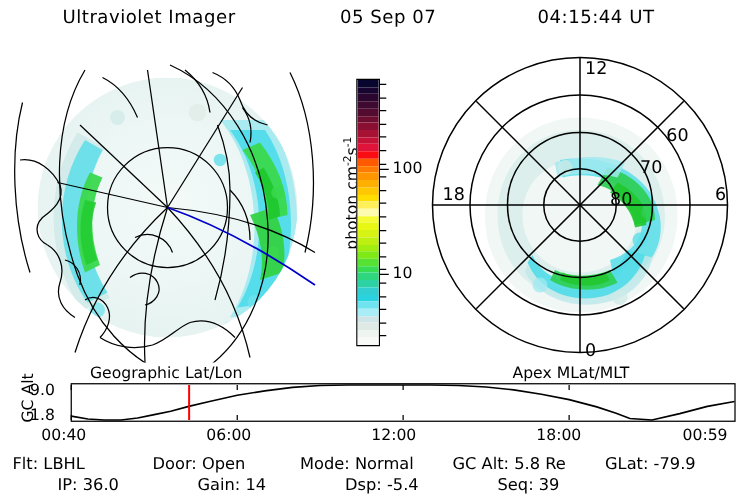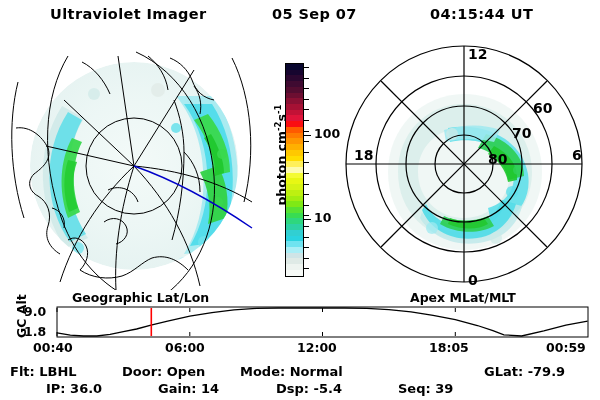--- a/index.html
+++ b/index.html
@@ -14,21 +14,20 @@
     position: relative;
     overflow: hidden;
     font-family: "DejaVu Sans", sans-serif;
     color: #000000;
   }
   #app {
     position: absolute;
     left: 0; top: 0;
     width: 600px; height: 384px;
     background: #ffffff;
-    font-weight: bold;
   }
 
   
   .header {
     position: absolute;
     left: 0; top: 6px;
     width: 600px; height: 22px;
   }
   .header span {
     position: absolute;
@@ -417,28 +416,29 @@
           <line x1="455.3" x2="455.3" y1="18" y2="22"></line>
           <line x1="455.3" x2="455.3" y1="42" y2="46"></line>
         </g>
       <polyline id="alt-curve" fill="none" stroke="#000000" stroke-width="1.3" points="57.0,42.9 70.3,45.2 83.5,46.0 96.8,46.0 110.1,44.4 123.4,41.7 136.6,39.0 151.0,35.1 167.6,31.2 189.8,26.2 211.9,22.7 234.0,19.9 256.1,18.4 278.3,18.0 300.4,18.0 322.5,18.0 344.6,18.0 366.8,18.4 388.9,19.6 411.0,21.9 433.1,25.4 455.3,29.7 477.4,35.5 492.9,40.6 503.9,44.8 521.6,46.0 543.8,40.9 565.9,35.1 587.6,31.2"></polyline>
       <line id="alt-marker" y1="18" y2="46" stroke="#ff0000" stroke-width="1.6" x1="151.3" x2="151.3"></line>
     </svg>
 
     <span class="alt-xtick" style="left:33px">00:40</span>
     <span class="alt-xtick" style="left:165px">06:00</span>
     <span class="alt-xtick" style="left:297px">12:00</span>
-    <span class="alt-xtick" style="left:429px">18:05</span>
+    <span class="alt-xtick" style="left:429px">18:00</span>
     <span class="alt-xtick" style="left:546px">00:59</span>
   </div>
 
   <div class="status">
     <span class="row1 c0">Flt: LBHL</span>
     <span class="row1 c1">Door: Open</span>
     <span class="row1 c2">Mode: Normal</span>
+    <span class="row1 c3">GC Alt: 5.8 Re</span>
     <span class="row1 c4">GLat: -79.9</span>
 
     <span class="row2 c0">IP: 36.0</span>
     <span class="row2 c1">Gain: 14</span>
     <span class="row2 c2">Dsp:   -5.4</span>
     <span class="row2 c3">Seq: 39</span>
   </div>
 
 </div>
 

